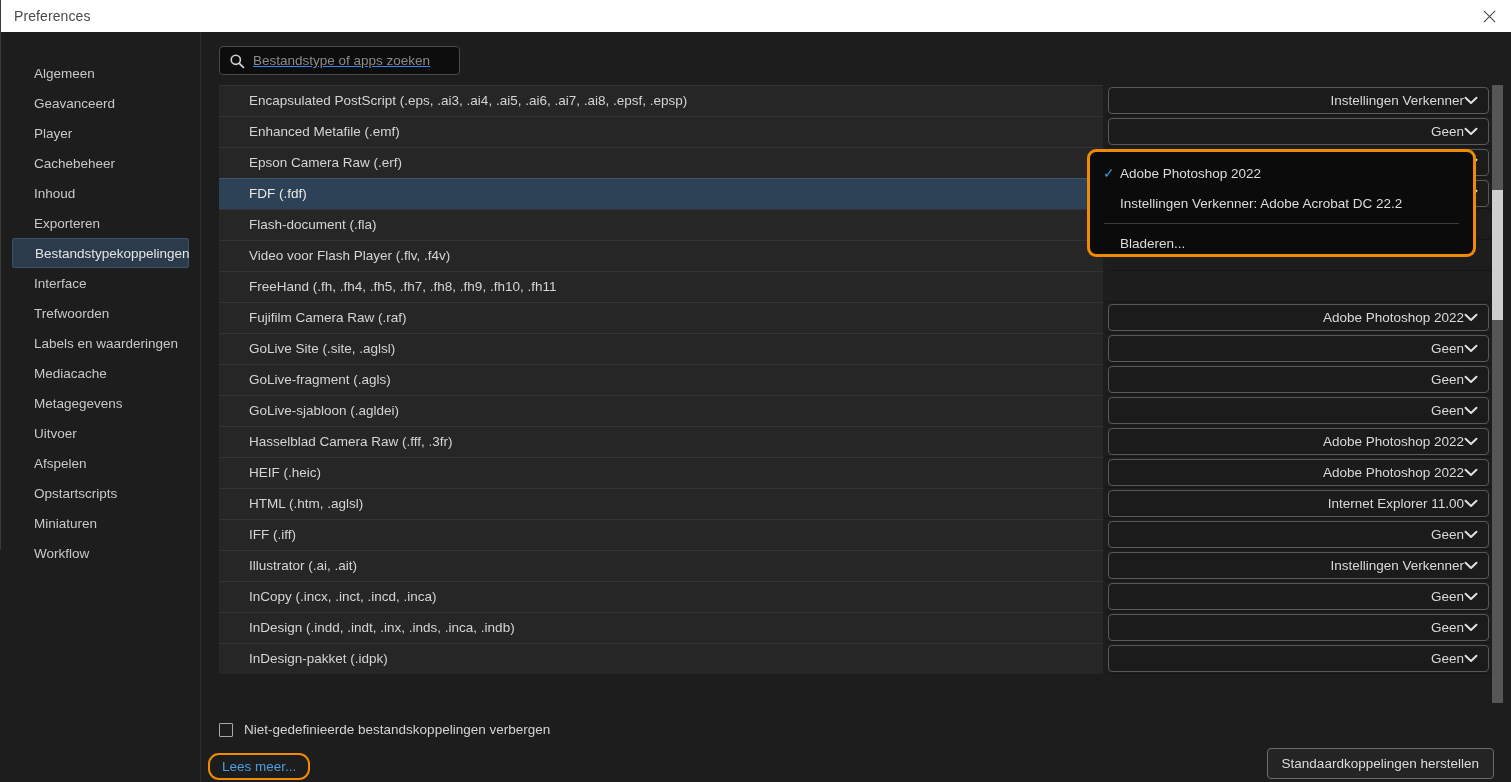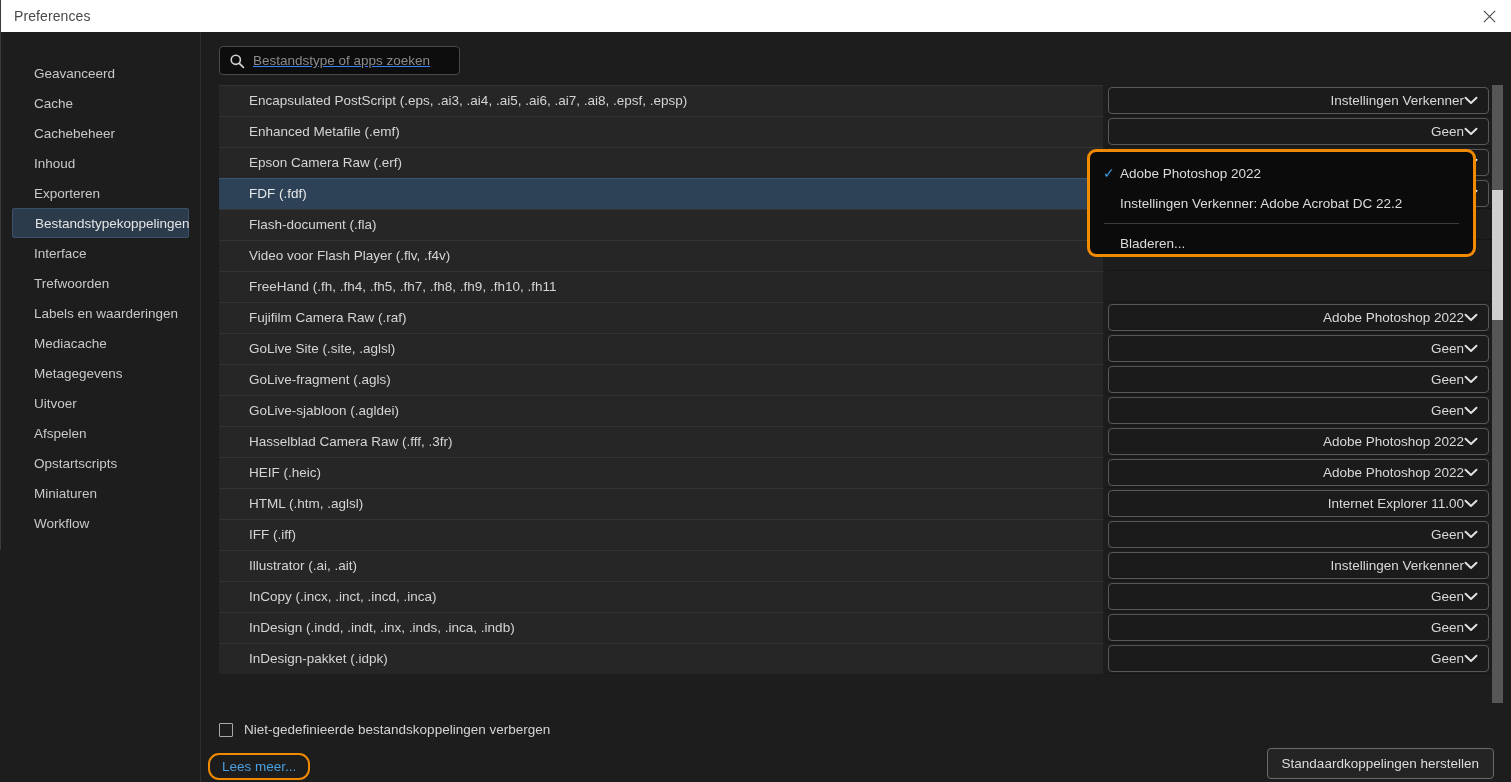--- a/index.html
+++ b/index.html
@@ -229,24 +229,27 @@
       <svg viewBox="0 0 16 16">
         <path d="M2 2 L14 14 M14 2 L2 14" stroke="#4a4a4a" stroke-width="1.2" fill="none"></path>
       </svg>
     </div>
   </div>
 
   <div class="body">
 
     <div class="sidebar" id="sidebar">
         <div class="side-item">
+          <span>Algemeen</span>
+        </div>
+        <div class="side-item">
           <span>Geavanceerd</span>
         </div>
         <div class="side-item">
-          <span>Cache</span>
+          <span>Player</span>
         </div>
         <div class="side-item">
           <span>Cachebeheer</span>
         </div>
         <div class="side-item">
           <span>Inhoud</span>
         </div>
         <div class="side-item">
           <span>Exporteren</span>
         </div>

